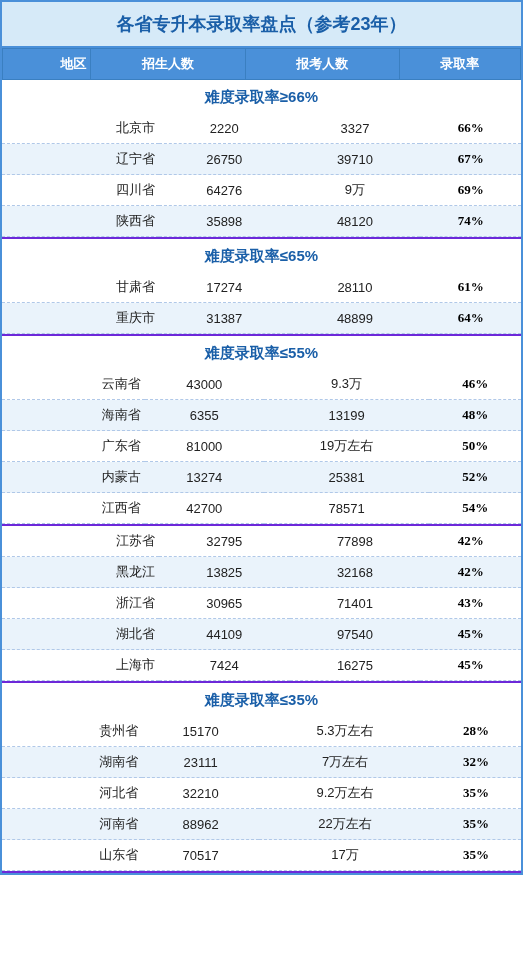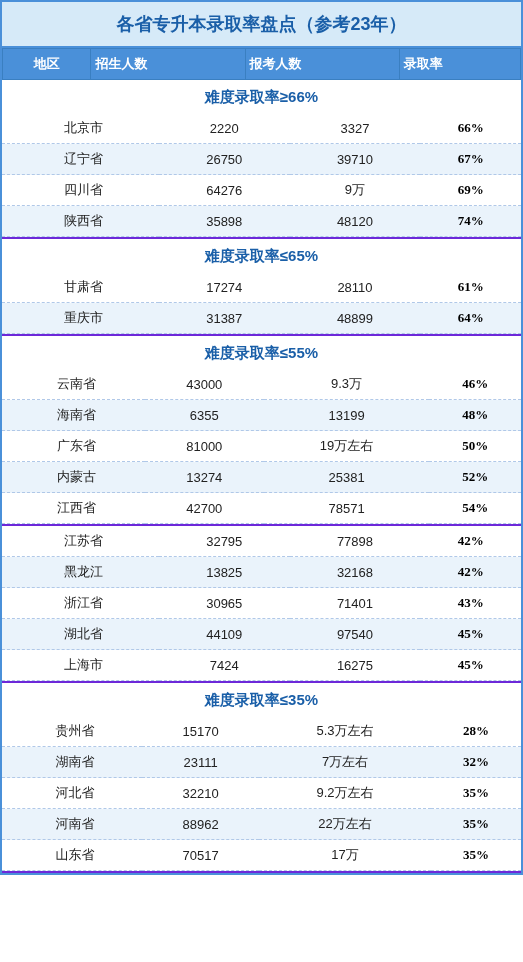--- a/index.html
+++ b/index.html
@@ -38,36 +38,36 @@
     table {
       width: 100%;
       border-collapse: collapse;
     }
     .col-header-row th {
       background: #4a90d9;
       color: #fff;
       font-size: 13px;
       font-weight: bold;
       padding: 6px 4px;
-      text-align: left;
+      text-align: center;
       border: 1px solid #3a7fc1;
     }
     .col-header-row th:first-child {
-      text-align: center;
+      text-align: right;
     }
     .data-row td {
       font-size: 13px;
       padding: 6px 4px;
       text-align: center;
       border-bottom: 1px dashed #b0c8e8;
       background: #fff;
       color: #222;
     }
     .data-row td:first-child {
-      text-align: center;
+      text-align: right;
       padding-left: 10px;
       color: #222;
     }
     .data-row td.rate {
       color: #000000;
       font-weight: bold;
       font-family: Liberation Serif, serif;
     }
     .data-row:nth-child(even) td {
       background: #eaf3fb;

